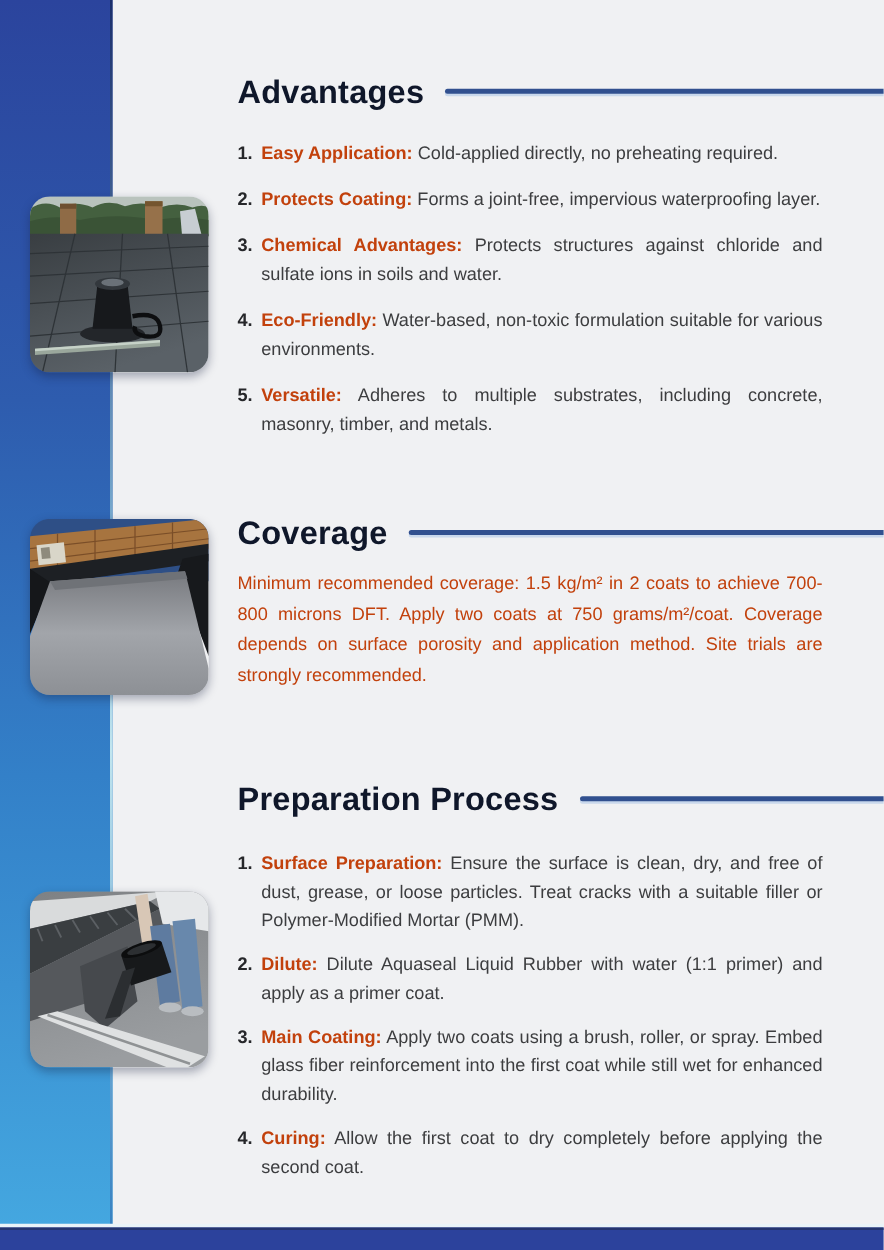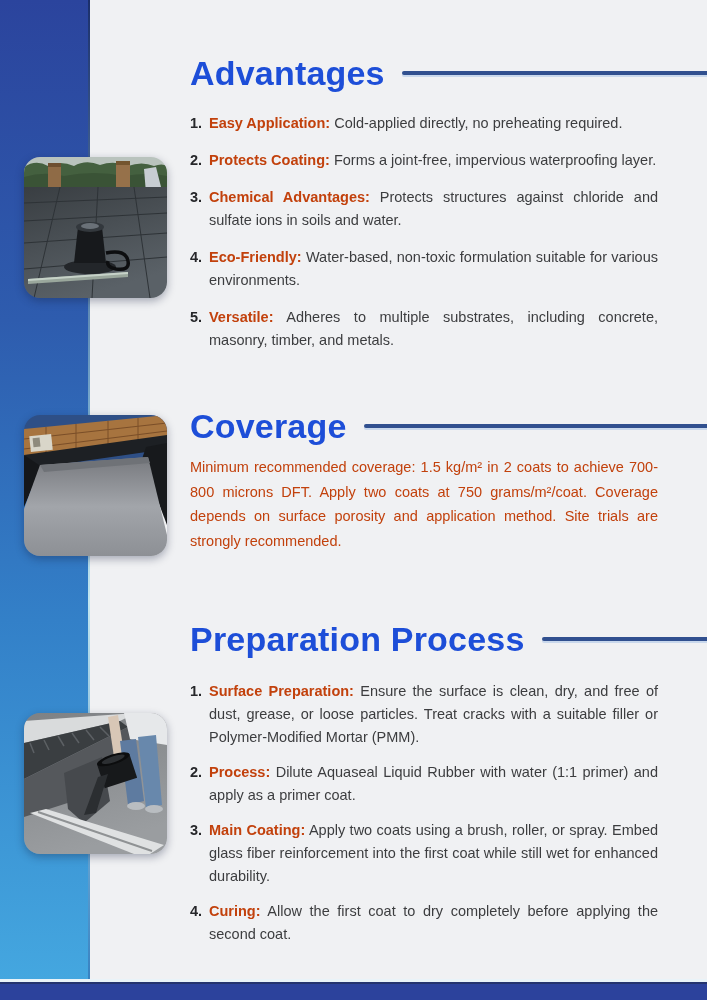--- a/index.html
+++ b/index.html
@@ -29,21 +29,21 @@
     overflow:hidden;box-shadow:0 3px 8px rgba(20,30,60,.35);
   }
   .photo svg{display:block;width:100%;height:100%}
   #photo1{top:157px}#photo2{top:415px}#photo3{top:713px}
   
   .section{position:absolute;left:190px;right:0}
   #sec-advantages{top:57px}
   #sec-coverage{top:410px}
   #sec-application{top:623px}
   .heading-row{display:flex;align-items:center;height:32px}
-  .heading{font-size:34px;font-weight:700;color:#1d4ed8;letter-spacing:.2px;white-space:nowrap}
+  .heading{font-size:26px;font-weight:700;color:#0f172a;letter-spacing:.2px;white-space:nowrap}
   .rule{flex:1;height:4px;background:#31508f;border-radius:3px 0 0 3px;margin-left:17px;box-shadow:0 2px 0 rgba(170,195,230,.55)}
   .list{margin:0;padding:0}
   #sec-advantages .list{margin-top:23px}
   #sec-application .list{margin-top:25px}
   .li{display:flex;padding-right:49px;margin-bottom:14px;font-size:14.5px;line-height:23px;color:#3c3d3f}
   #sec-application .li{margin-bottom:12px}
   .num{width:19px;flex:none;font-weight:700;color:#26272a}
   .li-body{flex:1;text-align:justify}
   .li-label{font-weight:700;color:#c2410c}
   .para{margin:13px 49px 0 0;font-size:14.5px;line-height:24.5px;color:#c2410c;text-align:justify}
@@ -198,21 +198,21 @@
     <span class="heading">Preparation Process</span>
     <span class="rule"></span>
   </div>
   <div class="list">
     <div class="li">
       <span class="num">1.</span>
       <div class="li-body"><span class="li-label">Surface Preparation:</span> <span>Ensure the surface is clean, dry, and free of dust, grease, or loose particles. Treat cracks with a suitable filler or Polymer-Modified Mortar (PMM).</span></div>
     </div>
     <div class="li">
       <span class="num">2.</span>
-      <div class="li-body"><span class="li-label">Process:</span> <span>Dilute Aquaseal Liquid Rubber with water (1:1 primer) and apply as a primer coat.</span></div>
+      <div class="li-body"><span class="li-label">Dilute:</span> <span>Dilute Aquaseal Liquid Rubber with water (1:1 primer) and apply as a primer coat.</span></div>
     </div>
     <div class="li">
       <span class="num">3.</span>
       <div class="li-body"><span class="li-label">Main Coating:</span> <span>Apply two coats using a brush, roller, or spray. Embed glass fiber reinforcement into the first coat while still wet for enhanced durability.</span></div>
     </div>
     <div class="li">
       <span class="num">4.</span>
       <div class="li-body"><span class="li-label">Curing:</span> <span>Allow the first coat to dry completely before applying the second coat.</span></div>
     </div>
   </div>

